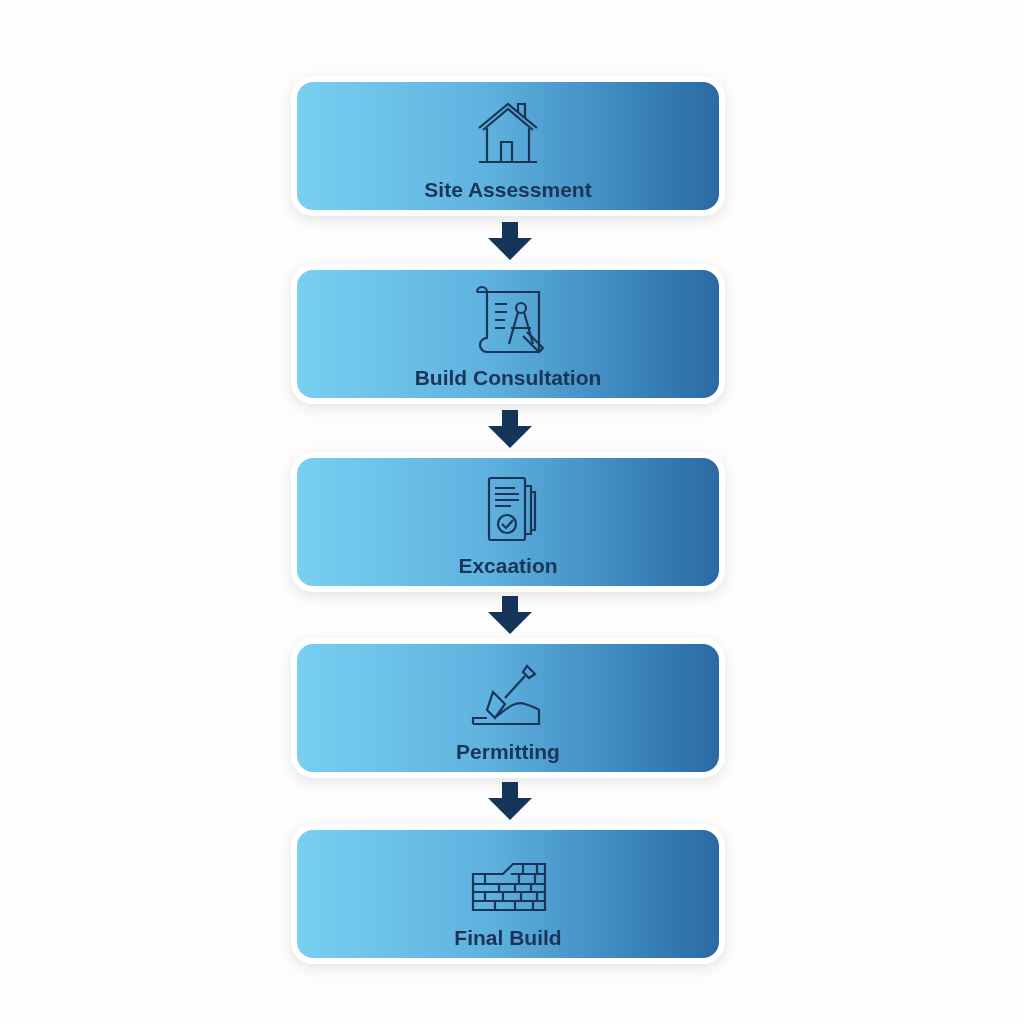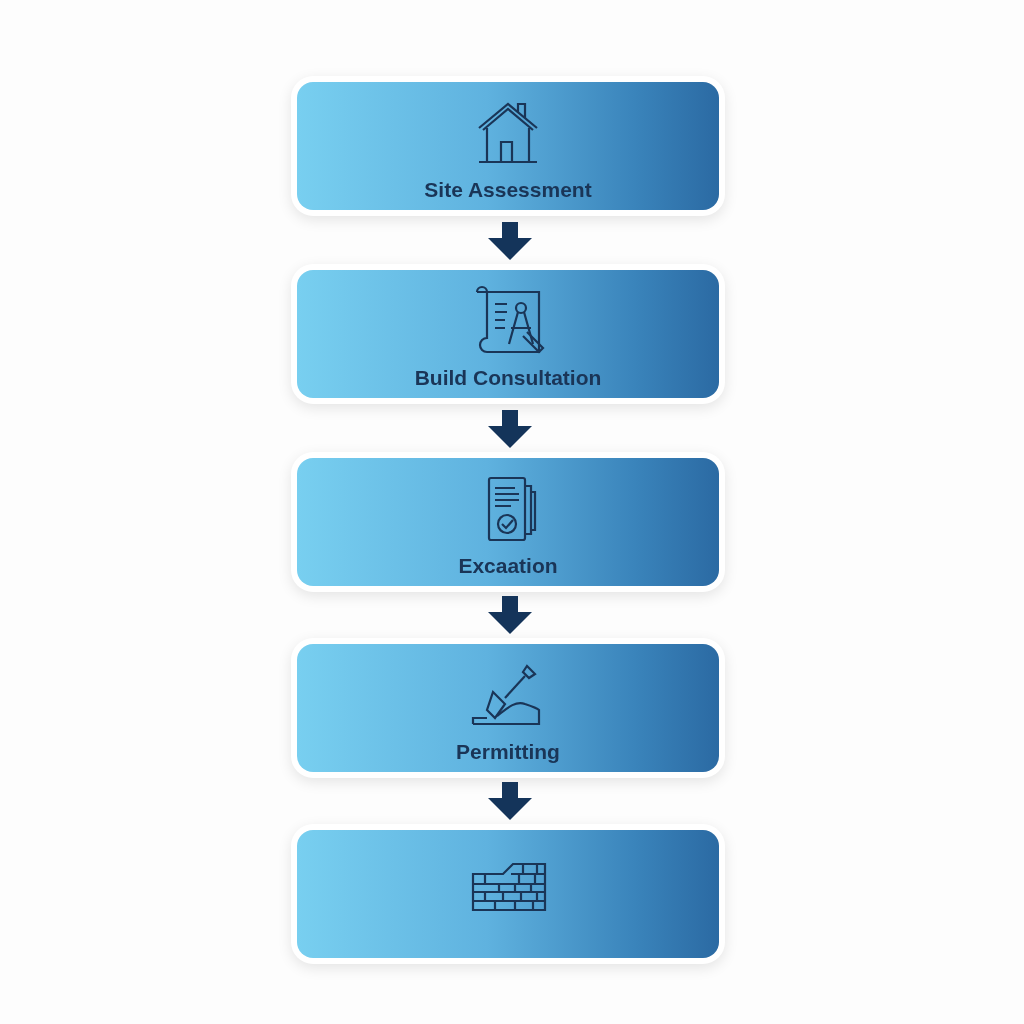--- a/index.html
+++ b/index.html
@@ -89,15 +89,16 @@
 
   <div class="step" style="top:824px">
     <div class="step-inner">
       <div class="icon">
         <svg viewBox="0 0 86 70" fill="none" stroke="#1a3557" stroke-width="2.2">
             <path d="M8 66 V30 H38 L48 20 H80 V66 Z"></path>
             <path d="M8 40 H80 M8 48 H80 M8 57 H80 M46 30 H80"></path>
             <path d="M20 30 V40 M34 40 V48 M50 40 V48 M66 40 V48 M20 48 V57 M38 48 V57 M56 48 V57 M72 48 V57 M30 57 V66 M50 57 V66 M68 57 V66 M58 20 V30 M72 20 V30 M54 30 V40 M70 30 V40"></path>
           </svg>
       </div>
+      <div class="label">Final Build</div>
     </div>
   </div>
 </div>
 
 </body></html>

